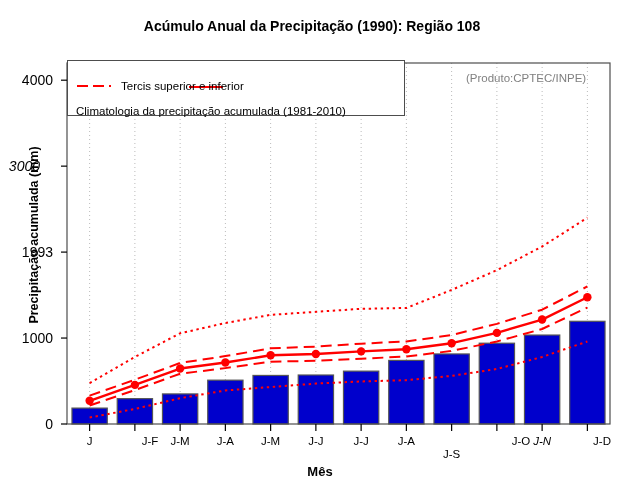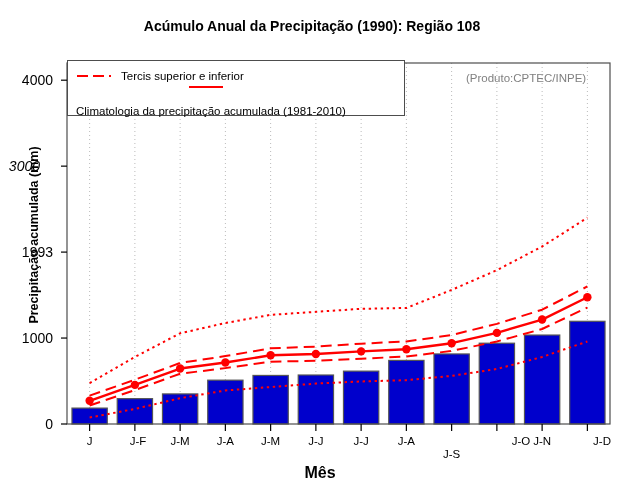--- a/index.html
+++ b/index.html
@@ -42,21 +42,21 @@
     color: #000000;
     transform: rotate(-90deg);
     transform-origin: center center;
   }
   .xlabel {
     position: absolute;
     left: 0;
     top: 464px;
     width: 640px;
     text-align: center;
-    font-size: 16px;
+    font-size: 13px;
     font-weight: bold;
     color: #000000;
   }
   svg.plot {
     position: absolute;
     left: 0;
     top: 0;
   }
   .legend-box {
     position: absolute;
@@ -69,21 +69,21 @@
     box-sizing: border-box;
   }
   .legend-row {
     position: absolute;
     left: 8px;
     height: 16px;
     display: flex;
     align-items: center;
   }
   .legend-row:nth-child(1) { top: 8px; flex-direction: column; }
-  .legend-row:nth-child(2) { top: 7px; text-align: right; }
+  .legend-row:nth-child(2) { top: 17px; text-align: right; }
   .legend-row:nth-child(3) { top: 37px; }
   .legend-swatch {
     width: 36px;
     height: 12px;
     margin-right: 9px;
     flex: 0 0 36px;
   }
   .legend-text {
     font-size: 11.5px;
     color: #000000;
@@ -192,24 +192,24 @@
       <span class="legend-text">Tercis superior e inferior</span>
     </div>
   </div>
 
 <div class="tick-label-y" style="left: 13px; top: 416px;">0</div>
     <div class="tick-label-y" style="left: 13px; top: 330.048px; text-align: right;">1000</div>
     <div class="tick-label-y" style="left: 13px; top: 244.095px;">1993</div>
     <div class="tick-label-y" style="left: 0; top: 158.143px; font-style: italic;">3000</div>
     <div class="tick-label-y" style="left: 13px; top: 72.1905px;">4000</div>
     <div class="tick-label-x" style="left: 65.625px; top: 435px;">J</div>
-    <div class="tick-label-x" style="left: 114px; top: 435px;">J-F</div>
+    <div class="tick-label-x" style="left: 126px; top: 435px;">J-F</div>
     <div class="tick-label-x" style="left: 156.125px; top: 435px;">J-M</div>
     <div class="tick-label-x" style="left: 201.375px; top: 435px;">J-A</div>
     <div class="tick-label-x" style="left: 246.625px; top: 435px;">J-M</div>
     <div class="tick-label-x" style="left: 291.875px; top: 435px;">J-J</div>
     <div class="tick-label-x" style="left: 337.125px; top: 435px;">J-J</div>
     <div class="tick-label-x" style="left: 382.375px; top: 435px;">J-A</div>
     <div class="tick-label-x" style="left: 427.625px; top: 448px;">J-S</div>
     <div class="tick-label-x" style="left: 497px; top: 435px;">J-O</div>
-    <div class="tick-label-x" style="left: 518.125px; top: 435px;">J-N</div>
+    <div class="tick-label-x" style="left: 518.125px; top: 435px; font-style: italic;">J-N</div>
     <div class="tick-label-x" style="left: 578px; top: 435px;">J-D</div>
   </div>
 
 </body></html>

